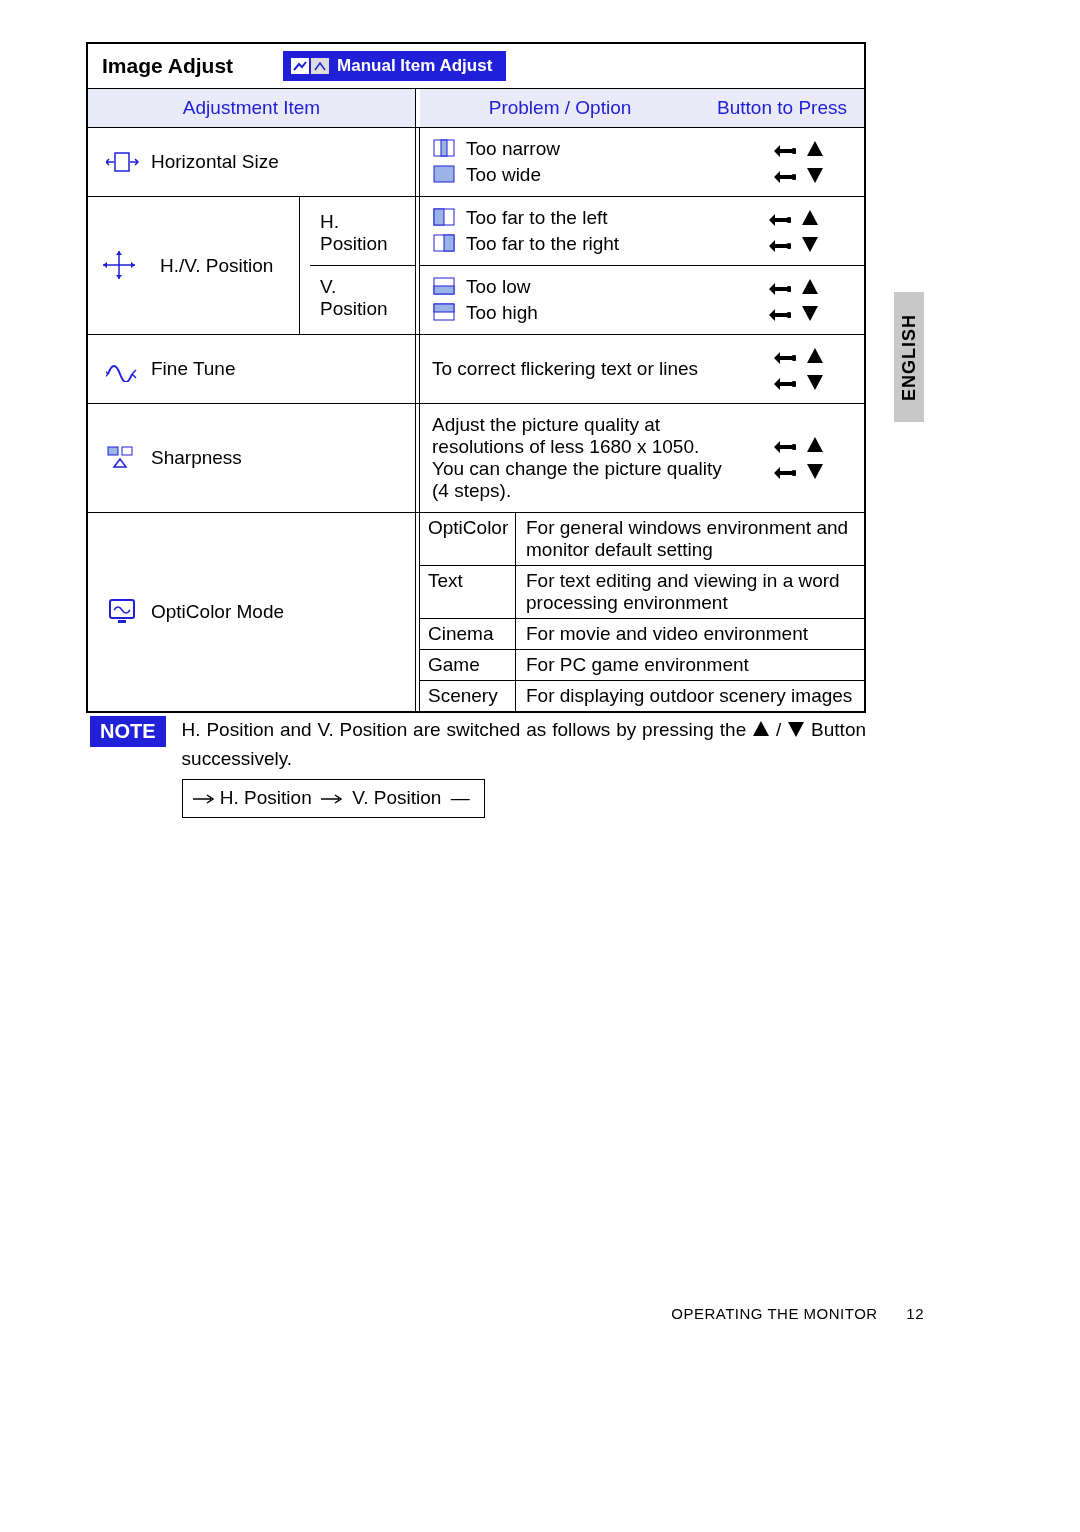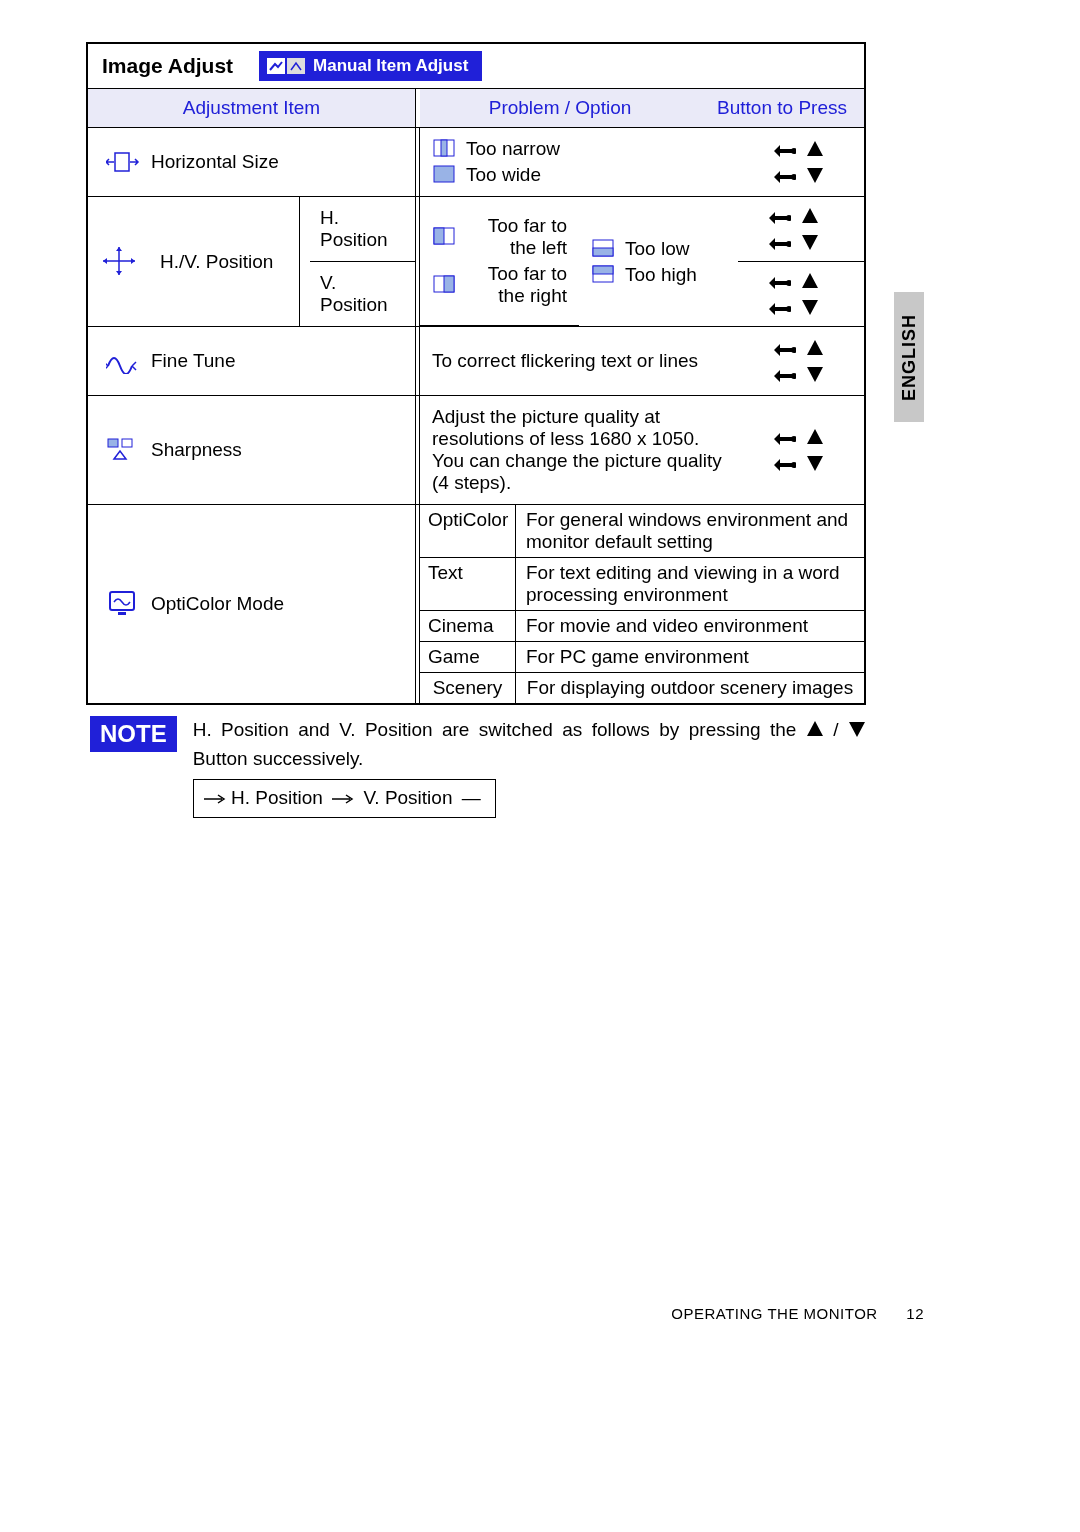--- a/index.html
+++ b/index.html
@@ -23,21 +23,21 @@
   }
   .title-row {
     display: flex;
     align-items: center;
     height: 44px;
     padding-left: 14px;
   }
   .title-text {
     font-weight: bold;
     font-size: 21px;
-    margin-right: 26px;
+    margin-right: 50px;
   }
   .blue-badge {
     background: #2020d8;
     color: #fff;
     font-weight: bold;
     font-size: 17px;
     height: 30px;
     display: inline-flex;
     align-items: center;
     padding: 0 14px 0 8px;
@@ -132,21 +132,21 @@
   }
   .hv-sub {
     flex: 1;
     display: flex; align-items: center;
     padding: 10px 10px;
     border-bottom: 1px solid #000;
   }
   .hv-sub:last-child { border-bottom: none; }
   .hv-prob-wrap {
     flex: 1;
-    display: flex; flex-direction: row; text-align: right;
+    display: flex; flex-direction: column;
   }
   .hv-prob-sub {
     flex: 1;
     display: flex; flex-direction: column; justify-content: center; gap: 4px;
     padding: 10px 12px;
     border-bottom: 1px solid #000;
   }
   .hv-prob-sub:last-child { border-bottom: none; }
   .hv-btn-wrap {
     width: 126px;
@@ -161,21 +161,21 @@
   .hv-btn-sub:last-child { border-bottom: none; }
 
   
   .oc-row .prob-cell { padding: 0; }
   .oc-row .btn-cell { padding: 0; width: 0; }
   .oc-modes { width: 100%; display: flex; flex-direction: column; }
   .oc-mode-row {
     display: flex;
     border-bottom: 1px solid #000;
   }
-  .oc-mode-row:last-child { border-bottom: none; text-align: center; }
+  .oc-mode-row:last-child { border-bottom: none; }
   .oc-mode-name {
     width: 96px;
     padding: 4px 8px;
     border-right: 1px solid #000;
   }
   .oc-mode-desc {
     flex: 1;
     padding: 4px 10px;
   }
 
@@ -187,21 +187,21 @@
     width: 776px;
     display: flex;
     align-items: flex-start;
     gap: 16px;
   }
   .note-badge {
     background: #2020d8;
     color: #fff;
     font-weight: bold;
     padding: 4px 10px;
-    font-size: 24px;
+    font-size: 20px;
     flex-shrink: 0;
   }
   .note-text {
     flex: 1;
     font-size: 19px;
     line-height: 1.5;
     text-align: justify;
   }
   .note-diagram {
     border: 1px solid #000;

